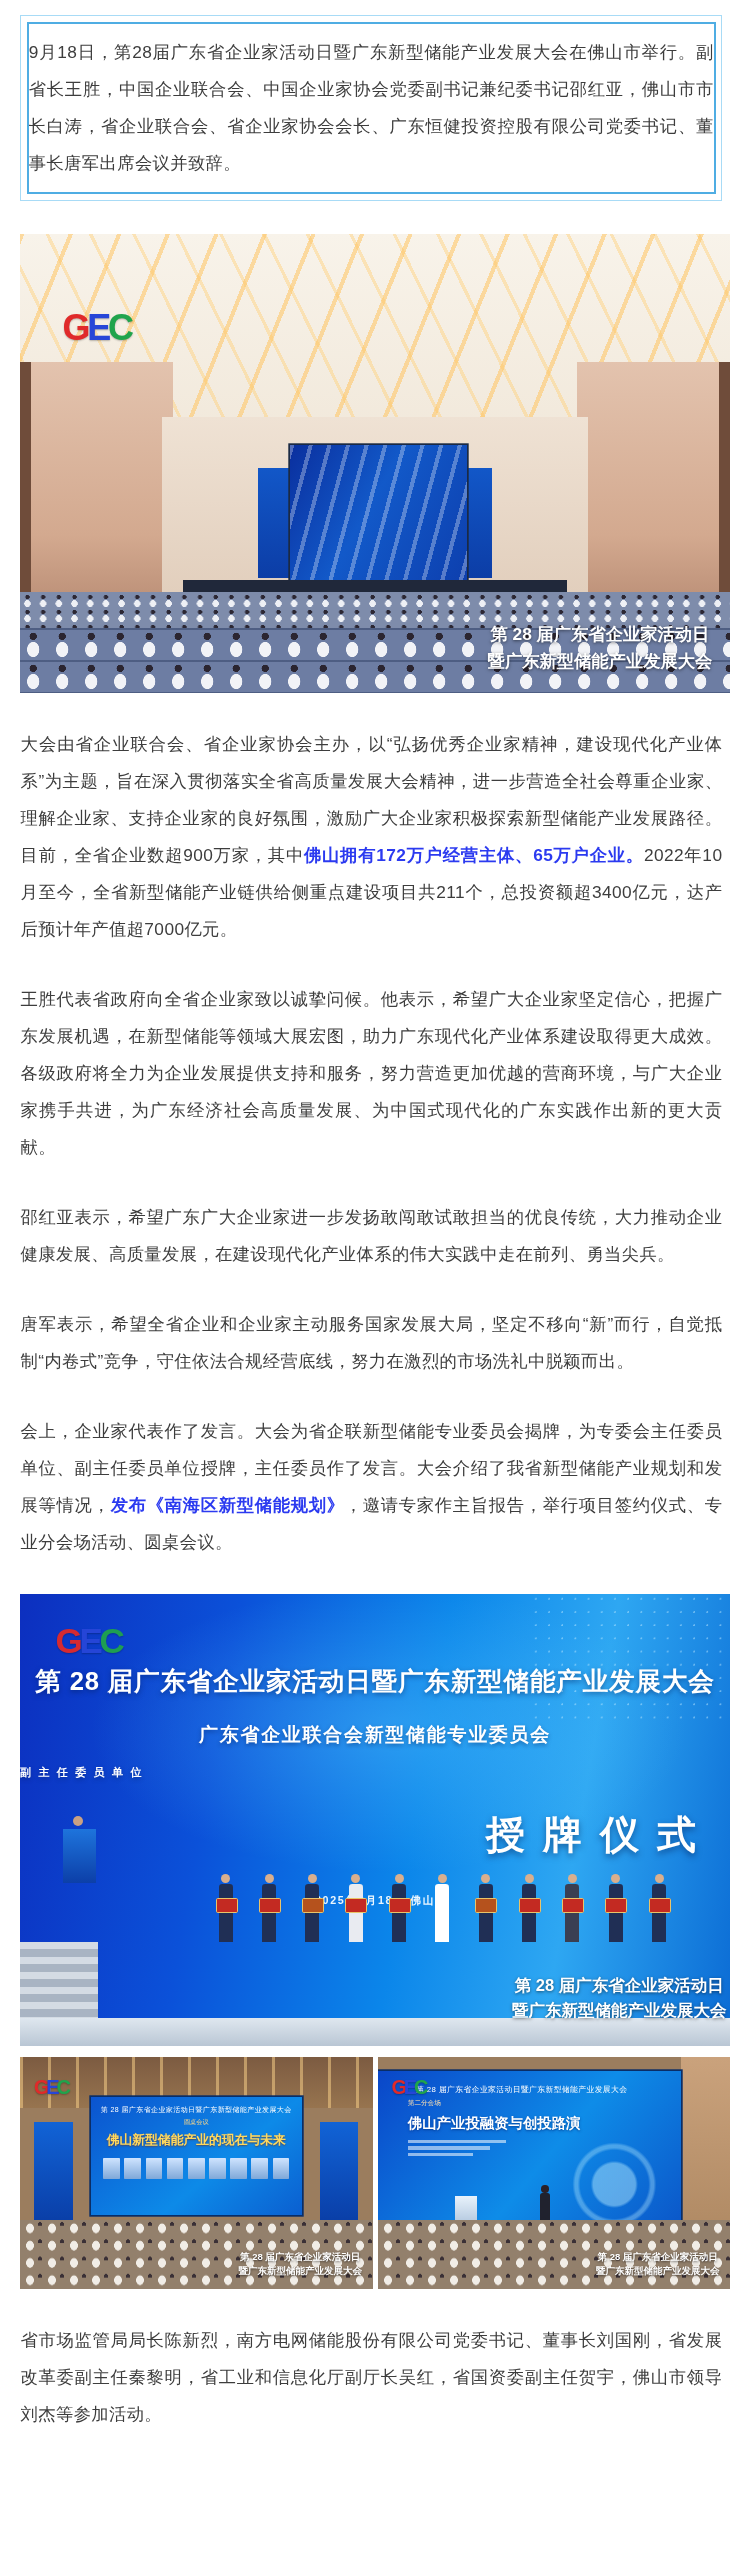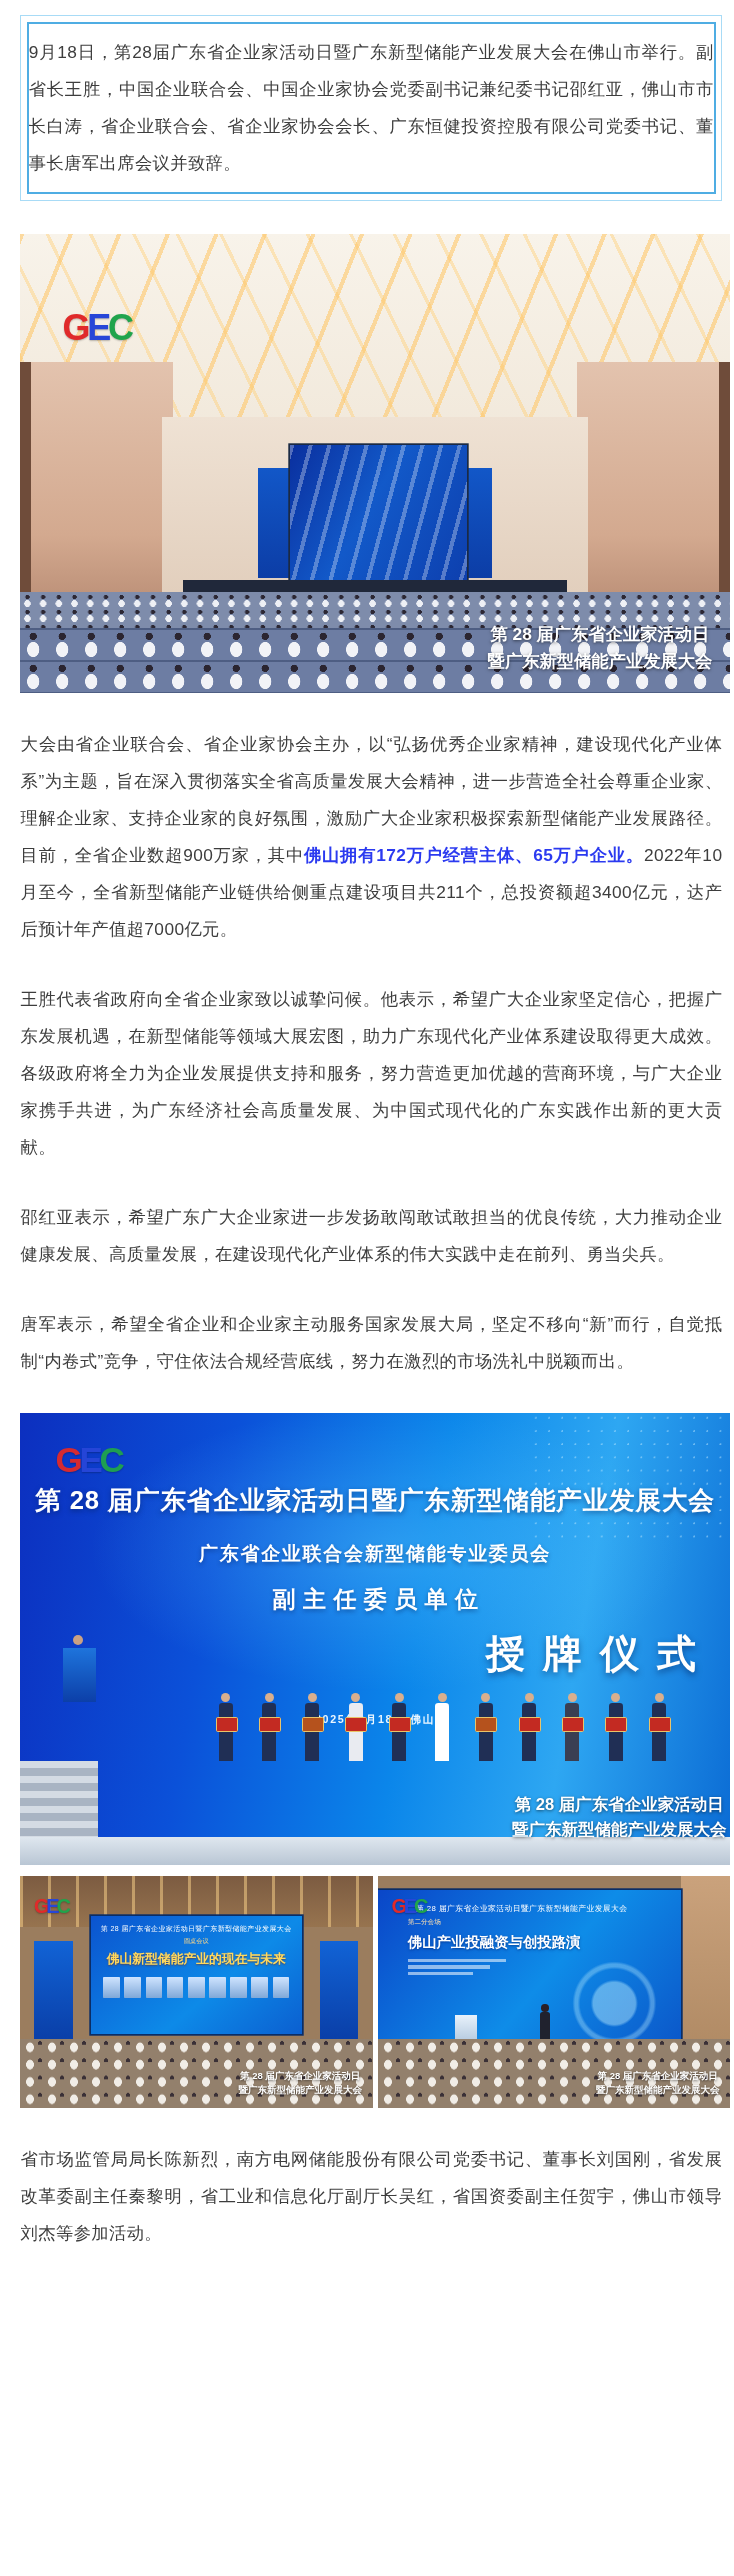--- a/index.html
+++ b/index.html
@@ -57,22 +57,22 @@
     background:
       radial-gradient(ellipse 60% 45% at 52% 30%, rgba(90,200,255,.40), rgba(0,0,0,0) 70%),
       linear-gradient(100deg,#0c2fbf 0%,#0b51d9 28%,#0b86ea 55%,#2ea7f2 76%,#0b6bd4 100%);}
   .bn-dots{position:absolute;right:0;top:0;width:28%;height:30%;opacity:.5;
     background:radial-gradient(circle 1.7px at 5px 5px,#bfe9ff 60%,rgba(0,0,0,0) 65%);background-size:13.2px 13.2px;}
   .bn-gec{position:absolute;left:5%;top:6%;font-size:35px;opacity:.95;}
   .bn-title{position:absolute;left:0;right:0;top:15.5%;text-align:center;color:#fff;font-weight:bold;
     font-size:25.6px;letter-spacing:0.8px;text-shadow:0 1.7px 5px rgba(0,30,90,.5);}
   .bn-sub{position:absolute;left:0;right:0;top:28.5%;text-align:center;color:#fff;font-weight:bold;
     font-size:19px;letter-spacing:1.7px;text-shadow:0 1.7px 4.1px rgba(0,30,90,.45);}
-  .bn-sub2{position:absolute;left:0;right:0;top:38%;text-align:center;color:#fff;font-weight:bold;
-    font-size:23px;letter-spacing:7.4px;text-shadow:0 1.7px 4.1px rgba(0,30,90,.45);padding-left:8px;}
+  .bn-sub2{position:absolute;left:0;right:0;top:38%;text-align:left;color:#fff;font-weight:bold;
+    font-size:11px;letter-spacing:7.4px;text-shadow:0 1.7px 4.1px rgba(0,30,90,.45);}
   .bn-main{position:absolute;left:0;right:16px;top:47.5%;text-align:right;color:#fff;font-weight:bold;
     font-size:39px;letter-spacing:18px;text-shadow:0 2.5px 6.6px rgba(0,25,80,.5);}
   .bn-date{position:absolute;left:0;right:0;top:66.5%;text-align:center;color:#eaf6ff;font-weight:bold;
     font-size:10.7px;letter-spacing:1.7px;}
   .bn-people{position:absolute;left:28%;right:9%;bottom:23%;display:flex;justify-content:space-between;align-items:flex-end;}
   .fig{position:relative;width:14px;height:58px;background:#202f55;border-radius:3.3px 3.3px 0 0;}
   .fig::before{content:"";position:absolute;top:-10px;left:2.5px;width:9px;height:9px;border-radius:50%;background:#d9af8e;}
   .fig::after{content:"";position:absolute;top:14px;left:-3.3px;width:20px;height:13.2px;background:#c32a22;border:1.7px solid #e9c469;border-radius:1.7px;}
   .fig:nth-child(3)::after,.fig:nth-child(7)::after{background:#b5521d;}
   .fig:nth-child(4){background:#e9ebf1;}
@@ -162,20 +162,21 @@
 
   <p class="p"><span>大会由省企业联合会、省企业家协会主办，以“弘扬优秀企业家精神，建设现代化产业体系”为主题，旨在深入贯彻落实全省高质量发展大会精神，进一步营造全社会尊重企业家、理解企业家、支持企业家的良好氛围，激励广大企业家积极探索新型储能产业发展路径。目前，全省企业数超900万家，其中</span><span class="hl">佛山拥有172万户经营主体、65万户企业。</span><span>2022年10月至今，全省新型储能产业链供给侧重点建设项目共211个，总投资额超3400亿元，达产后预计年产值超7000亿元。</span></p>
 
   <p class="p">王胜代表省政府向全省企业家致以诚挚问候。他表示，希望广大企业家坚定信心，把握广东发展机遇，在新型储能等领域大展宏图，助力广东现代化产业体系建设取得更大成效。各级政府将全力为企业发展提供支持和服务，努力营造更加优越的营商环境，与广大企业家携手共进，为广东经济社会高质量发展、为中国式现代化的广东实践作出新的更大贡献。</p>
 
   <p class="p">邵红亚表示，希望广东广大企业家进一步发扬敢闯敢试敢担当的优良传统，大力推动企业健康发展、高质量发展，在建设现代化产业体系的伟大实践中走在前列、勇当尖兵。</p>
 
   <p class="p">唐军表示，希望全省企业和企业家主动服务国家发展大局，坚定不移向“新”而行，自觉抵制“内卷式”竞争，守住依法合规经营底线，努力在激烈的市场洗礼中脱颖而出。</p>
 
 
+  <p class="p"><span>会上，企业家代表作了发言。大会为省企联新型储能专业委员会揭牌，为专委会主任委员单位、副主任委员单位授牌，主任委员作了发言。大会介绍了我省新型储能产业规划和发展等情况，</span><span class="hl">发布《南海区新型储能规划》</span><span>，邀请专家作主旨报告，举行项目签约仪式、专业分会场活动、圆桌会议。</span></p>
 
   <div class="banner">
     <div class="bn-dots"></div>
     <div class="bn-gec gec"><span class="l1">G</span><span class="l2">E</span><span class="l3">C</span></div>
     <div class="bn-title">第 28 届广东省企业家活动日暨广东新型储能产业发展大会</div>
     <div class="bn-sub">广东省企业联合会新型储能专业委员会</div>
     <div class="bn-sub2">副主任委员单位</div>
     <div class="bn-main">授牌仪式</div>
     <div class="bn-date">2025年9月18日 佛山</div>
     <div class="bn-podium"></div>

